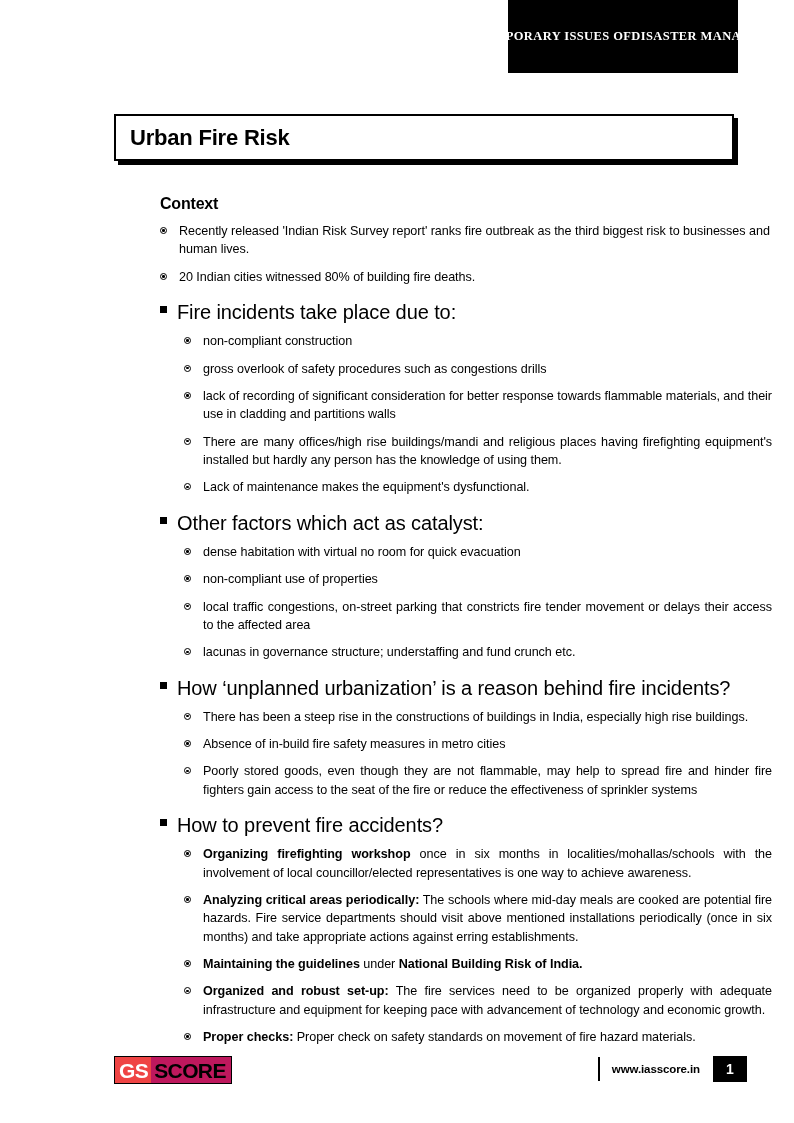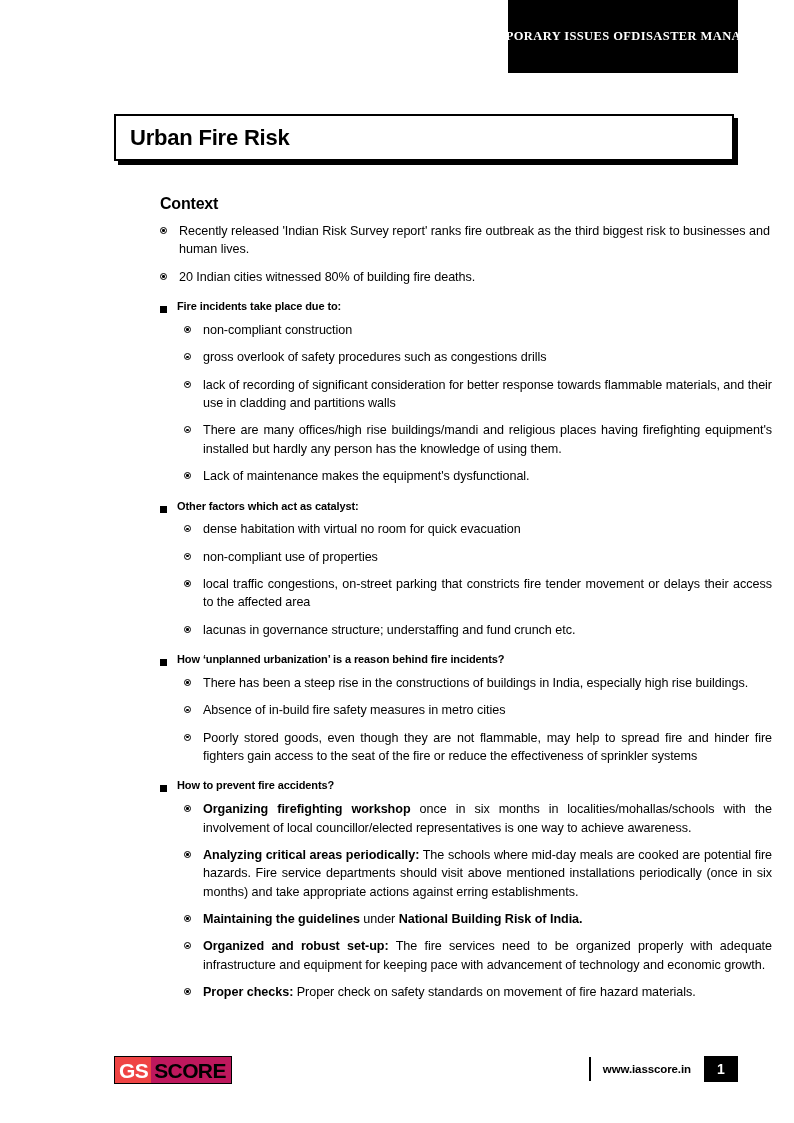--- a/index.html
+++ b/index.html
@@ -97,22 +97,22 @@
   }
   .sec-head .sq {
     width: 7px;
     height: 7px;
     background: #000000;
     margin-top: 6px;
     margin-right: 10px;
     flex: 0 0 auto;
   }
   .sec-head .sec-title {
-    font-size: 11px;
-    font-weight: bold;
+    font-size: 20px;
+    font-weight: normal;
     letter-spacing: -0.1px;
     line-height: 1.25;
   }
 
   
   ul.blist {
     list-style: none;
     margin: 0;
     padding: 0;
   }
@@ -194,21 +194,21 @@
     background: #be185d;
     color: #000000;
     padding: 0 5px 0 3px;
     display: flex;
     align-items: center;
     line-height: 1;
   }
 
   .footer-right {
     position: absolute;
-    right: 56px;
+    right: 47px;
     top: 5px;
     display: flex;
     align-items: center;
     height: 24px;
   }
   .footer-divider {
     width: 2px;
     height: 24px;
     background: #000000;
     margin-right: 12px;

